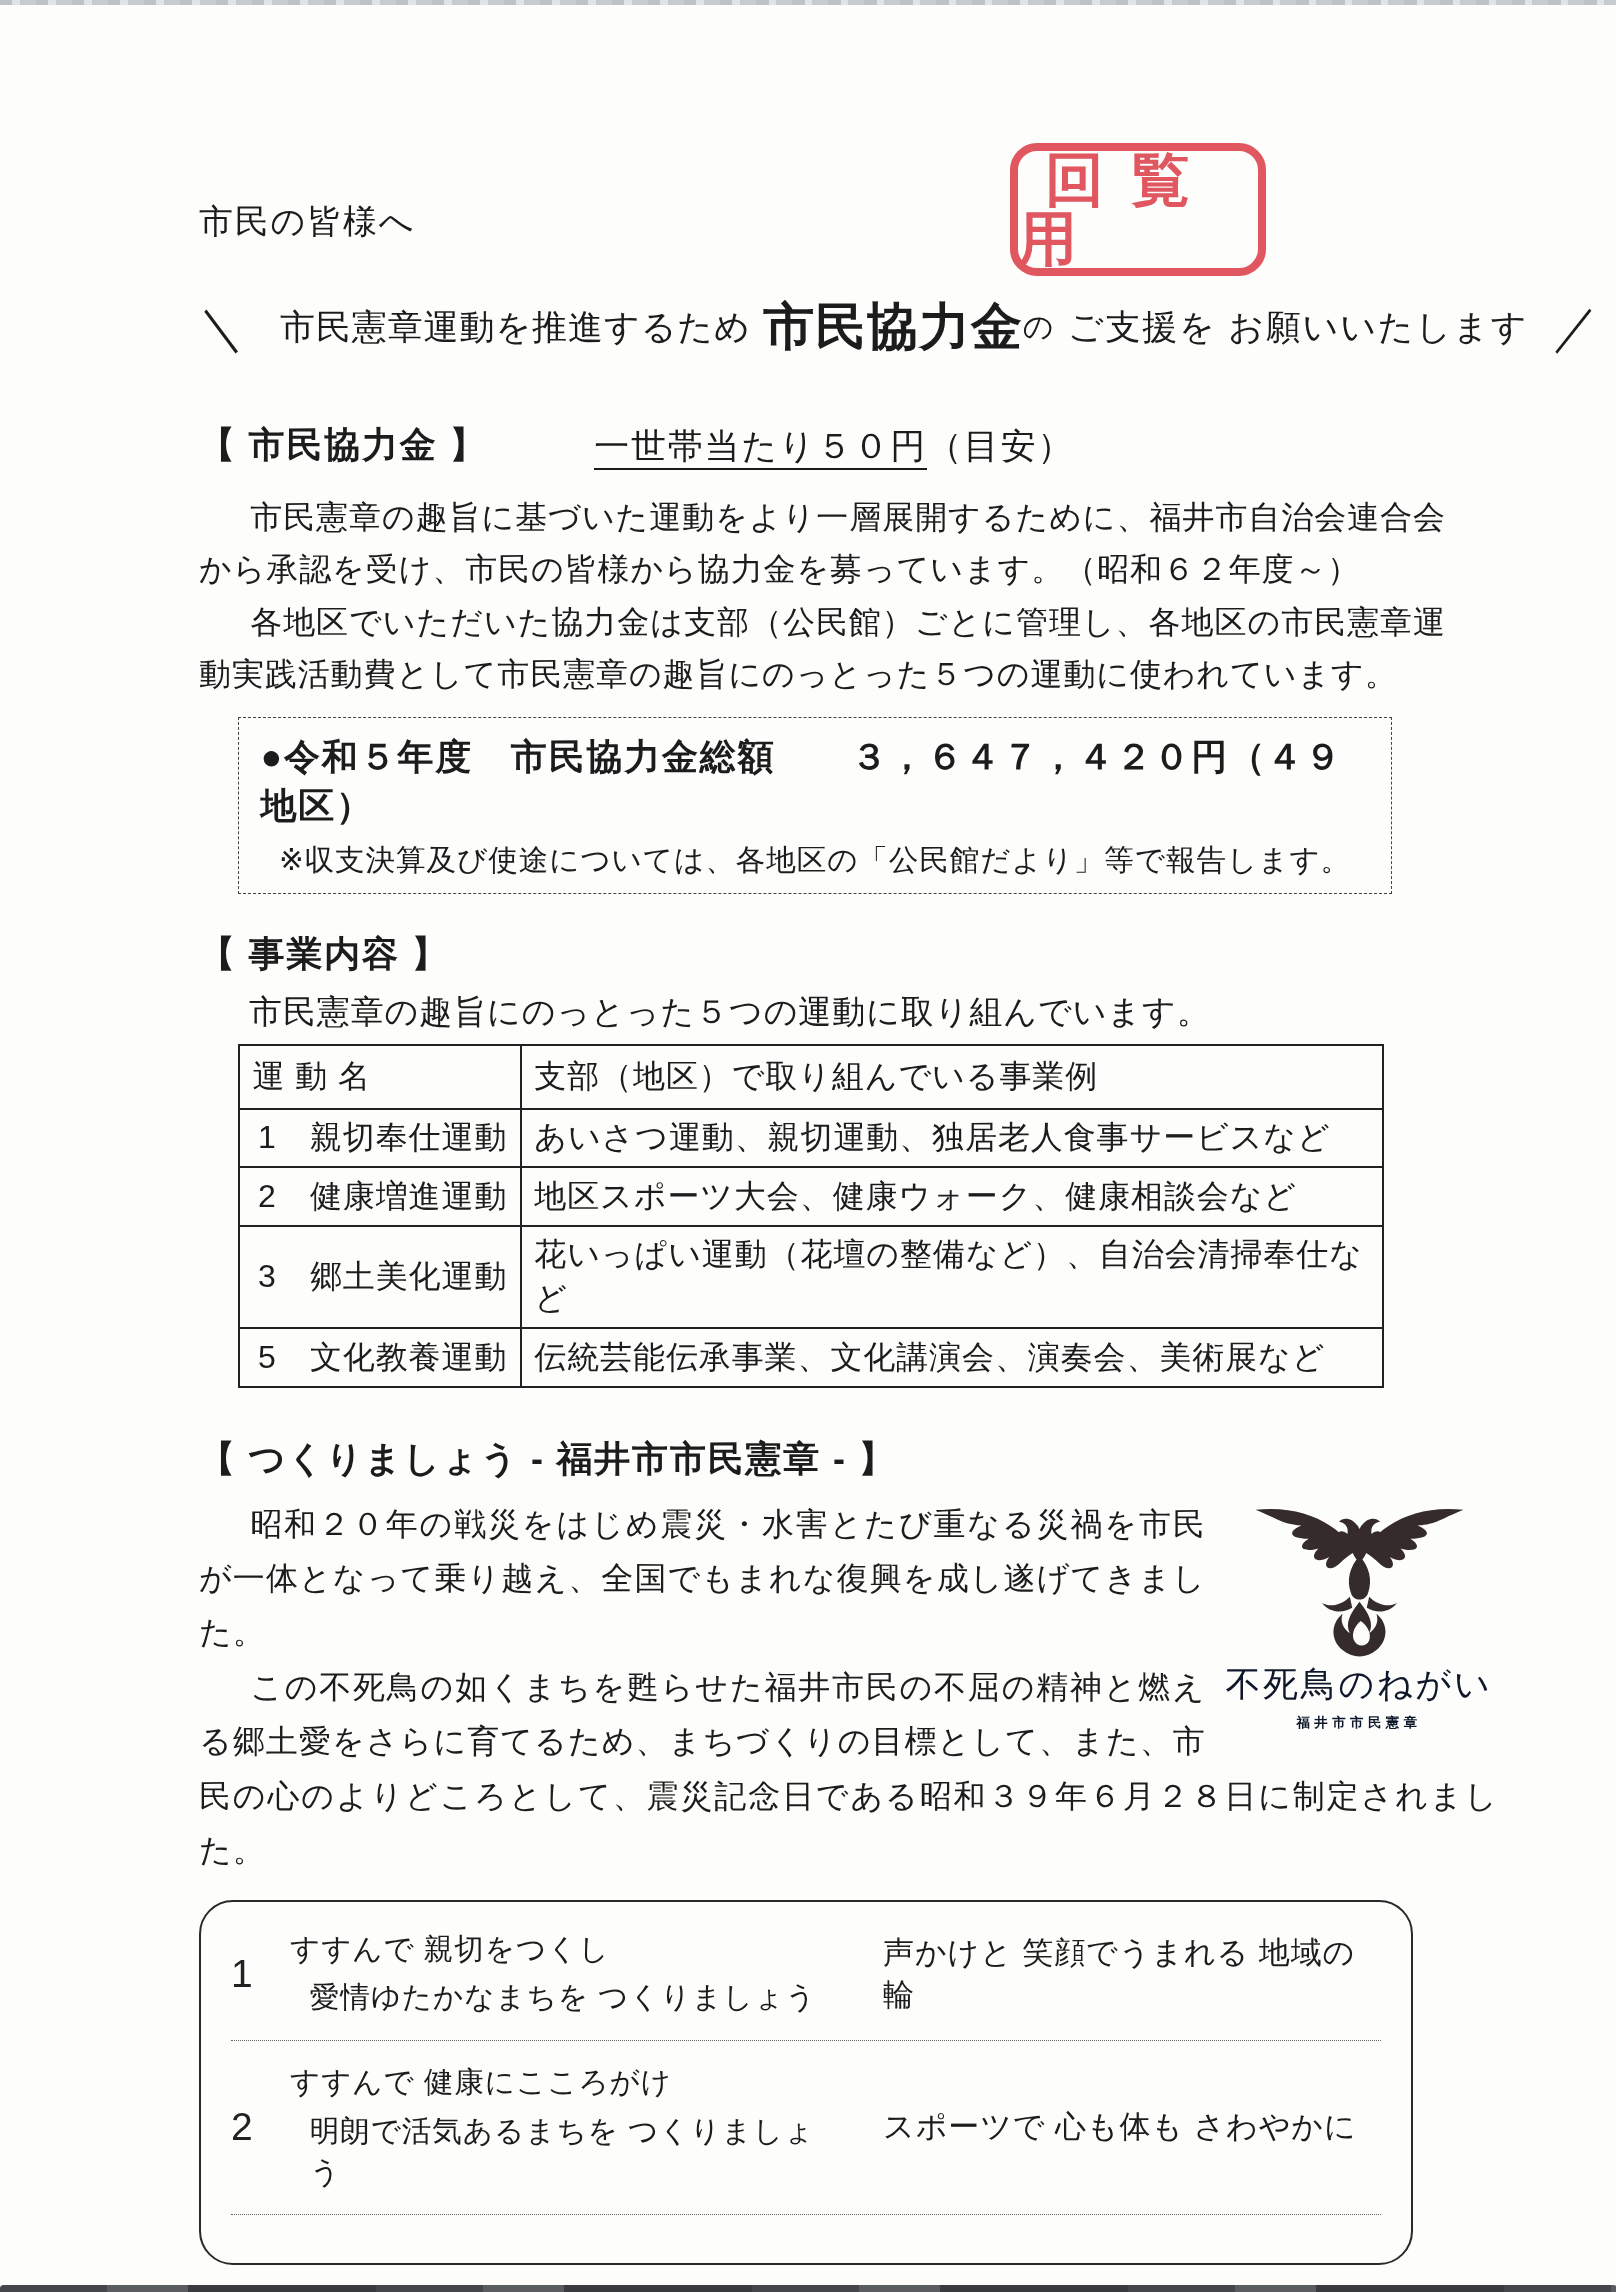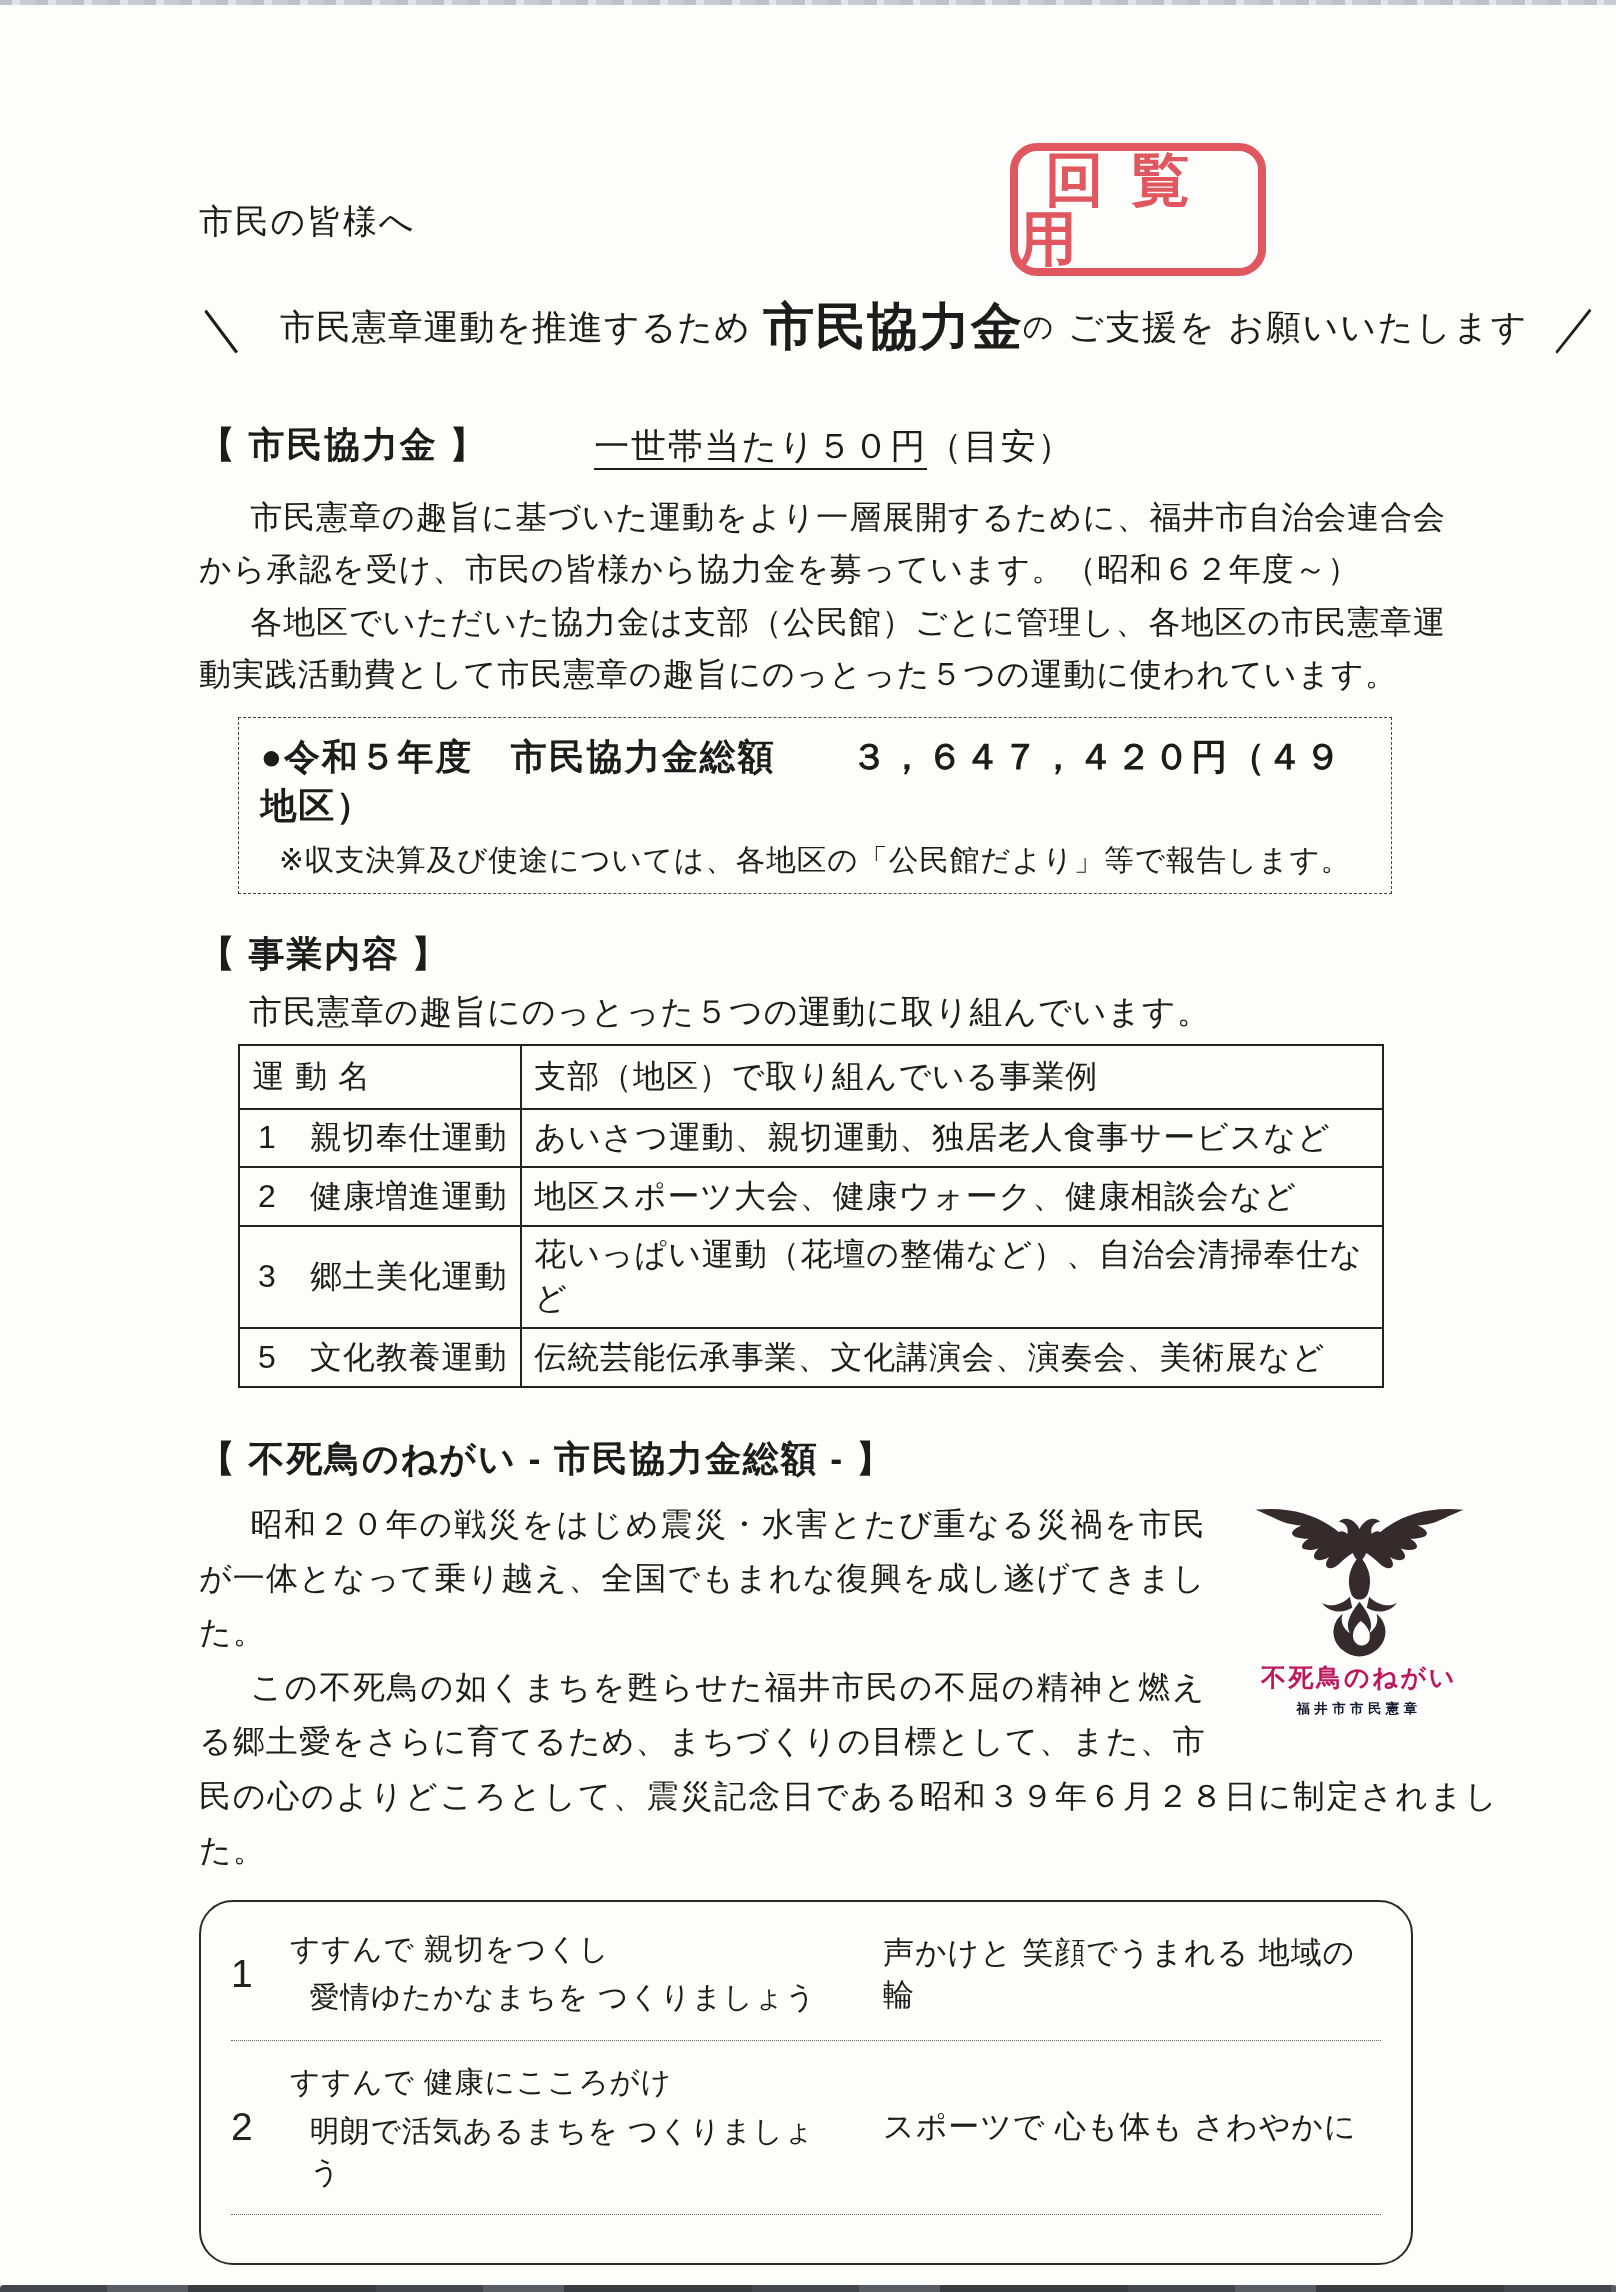--- a/index.html
+++ b/index.html
@@ -76,21 +76,21 @@
   table.biz th{font-weight:500;text-align:left;padding:9px 12.5px;margin-top:40px;}
   td.mv-name{white-space:nowrap;}
   td.mv-name .no{display:inline-block;width:52px;text-align:left;padding-left:5.4px;}
   
   .charter-head{margin-top:47px;}
   .charter-body{margin-top:12.5px;position:relative;width:1299px;}
   .phoenix{
     float:right;width:278px;margin-left:14.3px;margin-top:-9px;text-align:center;
   }
   .phoenix svg{display:block;margin:0 auto;}
-  .phoenix-title{font-size:25px;font-weight:700;letter-spacing:2.7px;color:#be185d;margin-top:-5.4px;}
+  .phoenix-title{font-size:35px;font-weight:400;letter-spacing:2.7px;color:#0f172a;margin-top:-5.4px;}
   .phoenix-sub{font-size:13.4px;font-weight:700;letter-spacing:4.5px;color:#0f172a;margin-top:5.4px;}
   .charter-para{
     font-size:32px;line-height:1.7;letter-spacing:0.9px;text-indent:1.6em;text-align:justify;
   }
   .charter-para + .charter-para{margin-top:0;}
   
   .items-box{
     clear:both;margin-top:23px;width:1214px;
     border:2.7px solid #2a2a2a;border-radius:34px;
     padding:5.4px 30px;box-sizing:border-box;background:transparent;
@@ -163,21 +163,21 @@
         <td class="mv-name"><span class="no">3</span><span>郷土美化運動</span></td>
         <td>花いっぱい運動（花壇の整備など）、自治会清掃奉仕など</td>
       </tr>
       <tr>
         <td class="mv-name"><span class="no">5</span><span>文化教養運動</span></td>
         <td>伝統芸能伝承事業、文化講演会、演奏会、美術展など</td>
       </tr>
     </tbody>
   </table>
 
-  <div class="bracket-heading charter-head">【 不死鳥のねがい - 市民協力金総額 - 】</div>
+  <div class="bracket-heading charter-head">【 つくりましょう - 福井市市民憲章 - 】</div>
 
   <div class="charter-body">
     <div class="phoenix">
       <svg width="269" height="179" viewBox="0 0 200 148">
         <g fill="#352a2c" stroke="none">
           <path id="wingL" d="M97 52 C80 28 52 14 14 18 C34 26 36 30 52 31 C40 36 42 42 58 42 C48 48 52 54 66 50 C58 58 64 63 75 57 C68 66 76 70 84 62 C90 56 94 54 97 52 Z"></path>
           <path d="M103 52 C120 28 148 14 186 18 C166 26 164 30 148 31 C160 36 158 42 142 42 C152 48 148 54 134 50 C142 58 136 63 125 57 C132 66 124 70 116 62 C110 56 106 54 103 52 Z"></path>
           <path d="M100 34 C96 25 87 23 83 28 C89 29 91 33 90 38 C87 35 83 35 81 38 C86 40 91 44 93 50 C95 56 97 59 100 61 C103 59 105 56 107 50 C109 44 114 40 119 38 C117 35 113 35 110 38 C109 33 111 29 117 28 C113 23 104 25 100 34 Z"></path>
           <path d="M100 56 C92 65 89 76 93 87 C95 94 105 94 107 87 C111 76 108 65 100 56 Z"></path>
           <path d="M92 90 C85 97 76 99 69 95 C75 103 86 104 94 99 Z"></path>

